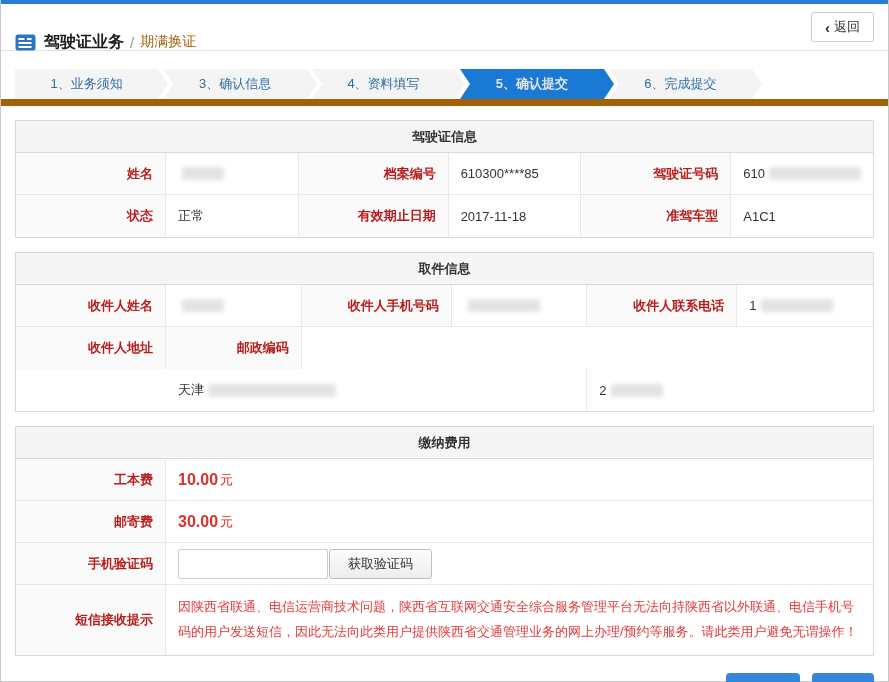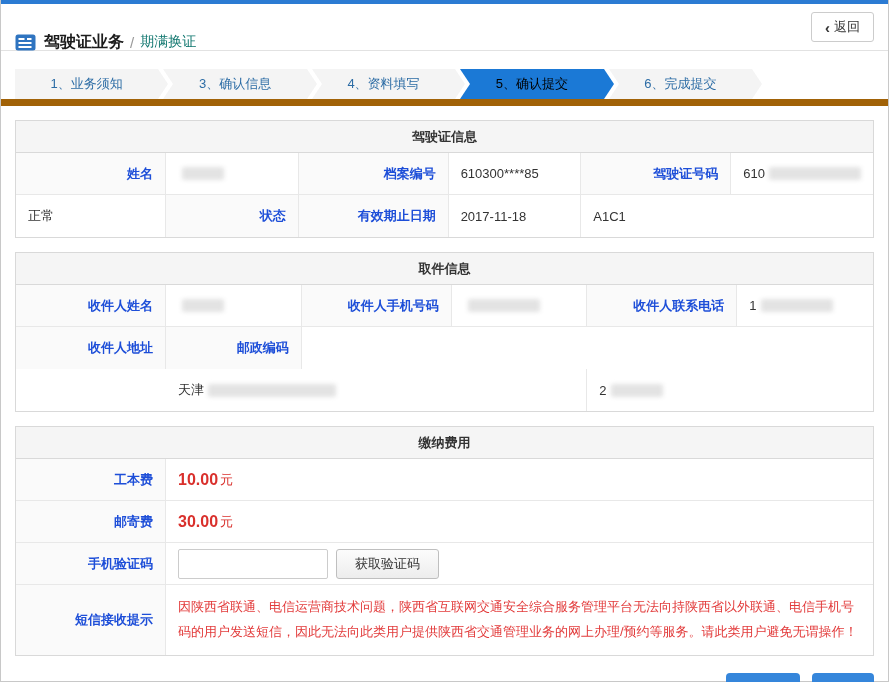--- a/index.html
+++ b/index.html
@@ -11,52 +11,52 @@
   }
   .page { width: 889px; height: 682px; border: 1px solid #c8c8c8; border-top: none; background:#fff; }
   .topbar { height: 4px; background: #2b7bd3; }
 
   
   .header { display:flex; align-items:center; justify-content:space-between; height:47px; padding:0 14px; border-bottom:1px solid #e2e2e2; }
   .header-left { display:flex; align-items:center;margin-top:30px; }
   .hicon { display:inline-flex; margin-right:8px; }
   .title { font-size:16px; font-weight:bold; color:#1c1c1c; }
   .sep { margin:0 6px; color:#999; font-size:15px; }
-  .subtitle { font-size:14px; color:#0f766e; }
+  .subtitle { font-size:14px; color:#a16207; }
   .back-btn { display:inline-flex; align-items:center; gap:4px; background:#fff; border:1px solid #ccc; border-radius:3px; padding:5px 13px; font-size:13px; color:#333; cursor:pointer; font-family:inherit; }
   .back-btn .chev { font-size:15px; font-weight:bold; line-height:1; }
 
   
   .steps-wrap { padding:18px 14px 0; border-bottom:7px solid #a16207; }
   .steps { display:flex; width:742px; }
   .step { position:relative; flex:1; height:30px; line-height:30px; background:#f4f4f4; color:#2c6ca5; font-size:13px; text-align:center; margin-right:5px; cursor:pointer; }
   .step::before { content:""; position:absolute; left:0; top:0; border-top:15px solid transparent; border-bottom:15px solid transparent; border-left:10px solid #fff; z-index:1; }
   .steps .step:first-child::before { display:none; }
   .step::after { content:""; position:absolute; right:-10px; top:0; border-top:15px solid transparent; border-bottom:15px solid transparent; border-left:10px solid #f4f4f4; z-index:2; }
-  .step.active { background:#1b79d6; color:#000000; font-weight:normal; }
+  .step.active { background:#1b79d6; color:#e5e5e5; font-weight:bold; }
   .step.active::after { border-left-color:#1b79d6; }
 
   
   .section { margin:14px 14px 0; border:1px solid #d9d9d9; }
   .section-title { height:32px; line-height:31px; padding:0 12px; background:#f5f5f5; border-bottom:1px solid #d9d9d9; font-weight:bold; font-size:13px; color:#333;text-align:center; }
   .grid { display:grid; }
   .g6 { grid-template-columns:150px 1fr 150px 1fr 150px 1fr; }
   .g2 { grid-template-columns:150px 1fr; }
   .cell { min-height:42px; display:flex; align-items:center; padding:4px 12px; font-size:13px; background:#fff; border-right:1px solid #e8e8e8; border-bottom:1px solid #e8e8e8; }
-  .cell.lab { justify-content:flex-end; text-align:right; background:#fafafa; font-weight:bold; color:#1d4ed8; }
+  .cell.lab { justify-content:flex-end; text-align:right; background:#fafafa; font-weight:bold; color:#b91c1c; }
   .cell.noright { border-right:none; }
   .cell.nobottom { border-bottom:none; }
   .cell.span3 { grid-column: 2 / 5; }
   .redact { display:inline-block; height:13px; border-radius:2px; background:#e3e3e3; filter:blur(2px); vertical-align:middle; margin-left:4px; }
 
   
   .amount { color:#d9302c; font-size:16px; font-weight:bold; }
   .unit { color:#d9302c; font-size:13px; margin-left:2px; }
   .code-input { width:150px; height:30px; border:1px solid #ccc; border-radius:2px; padding:0 8px; font-size:13px; font-family:inherit; }
-  .code-btn { margin-left:8px; height:30px; padding:0 18px; background:linear-gradient(#fcfcfc,#ededed); border:1px solid #bfbfbf; border-radius:3px; font-size:13px; color:#333; cursor:pointer; font-family:inherit; }
+  .code-btn { margin-left:1px; height:30px; padding:0 18px; background:linear-gradient(#fcfcfc,#ededed); border:1px solid #bfbfbf; border-radius:3px; font-size:13px; color:#333; cursor:pointer; font-family:inherit; }
   .notice { color:#e23a3a; font-size:13px; line-height:1.9; padding:10px 12px; }
   .cell.tall { min-height:70px; }
 
   
   .footer { display:flex; justify-content:flex-end; gap:12px; padding:17px 14px; }
   .btn-primary { min-width:62px; height:33px; padding:0 16px; background:#3586db; color:#fff; border:none; border-radius:4px; font-size:14px; cursor:pointer; font-family:inherit; }
 </style>
 </head>
 <body>
 
@@ -102,24 +102,25 @@
           <span class="redact" style="width:42px"></span>
         </div>
       <div class="cell lab">档案编号</div>
       <div class="cell">610300****85</div>
       <div class="cell lab">驾驶证号码</div>
       <div class="cell noright">
           <span>610</span>
           <span class="redact" style="width:92px"></span>
         </div>
 
+      <div class="cell lab nobottom">状态</div>
       <div class="cell nobottom">正常</div>
-      <div class="cell lab nobottom">状态</div>
       <div class="cell lab nobottom">有效期止日期</div>
       <div class="cell nobottom">2017-11-18</div>
+      <div class="cell lab nobottom">准驾车型</div>
       <div class="cell nobottom noright">A1C1</div>
     </div>
   </div>
 
   <div class="section">
     <div class="section-title">取件信息</div>
     <div class="grid g6">
       <div class="cell lab">收件人姓名</div>
       <div class="cell">
           <span class="redact" style="width:42px"></span>

